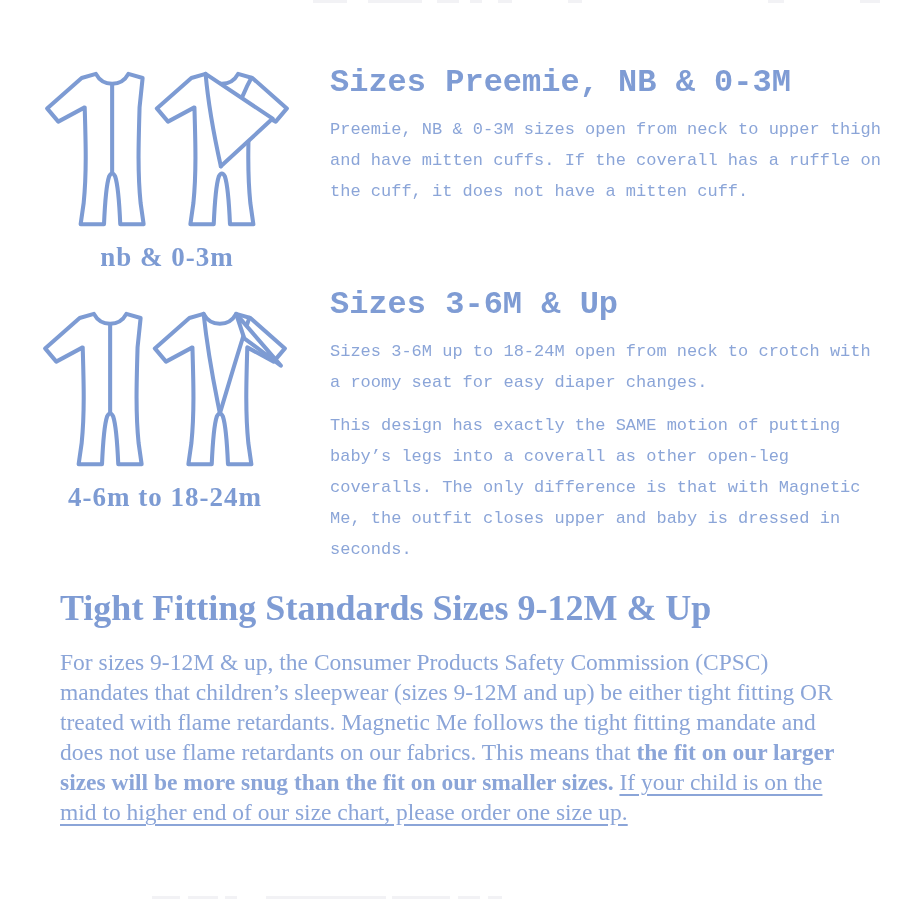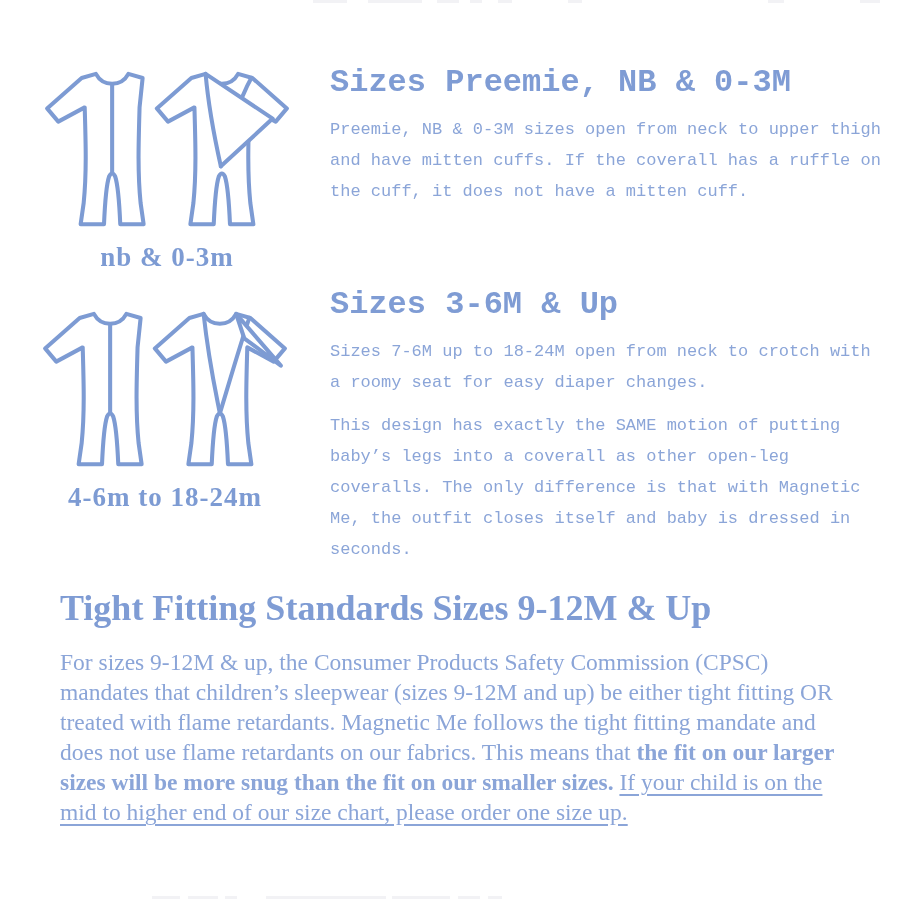--- a/index.html
+++ b/index.html
@@ -97,22 +97,22 @@
       <path class="garment-line" d="M55,13 C60,60 68,95 71,111"></path>
       <path class="garment-line" d="M71,111 C78,88 92,40 100,17"></path>
       <path class="garment-outline" d="M87,13 L131,64 L95,37 Z"></path>
     </g>
   </svg>
   <figcaption>4-6m to 18-24m</figcaption>
 </figure>
 
 <div class="copy second">
   <h2>Sizes 3-6M &amp; Up</h2>
-  <p>Sizes 7-6M up to 18-24M open from neck to crotch with a roomy seat for easy diaper changes.</p>
-  <p>This design has exactly the SAME motion of putting baby’s legs into a coverall as other open-leg coveralls. The only difference is that with Magnetic Me, the outfit closes itself and baby is dressed in seconds.</p>
+  <p>Sizes 3-6M up to 18-24M open from neck to crotch with a roomy seat for easy diaper changes.</p>
+  <p>This design has exactly the SAME motion of putting baby’s legs into a coverall as other open-leg coveralls. The only difference is that with Magnetic Me, the outfit closes upper and baby is dressed in seconds.</p>
 </div>
 
 <div class="tight">
   <h2>Tight Fitting Standards Sizes 9-12M &amp; Up</h2>
   <p>
     <span>For sizes 9-12M &amp; up, the Consumer Products Safety Commission (CPSC) mandates that children’s sleepwear (sizes 9-12M and up) be either tight fitting OR treated with flame retardants. Magnetic Me follows the tight fitting mandate and does not use flame retardants on our fabrics. This means that</span>
     <strong>the fit on our larger sizes will be more snug than the fit on our smaller sizes.</strong>
     <a class="size-link">If your child is on the mid to higher end of our size chart, please order one size up.</a>
   </p>
 </div>

